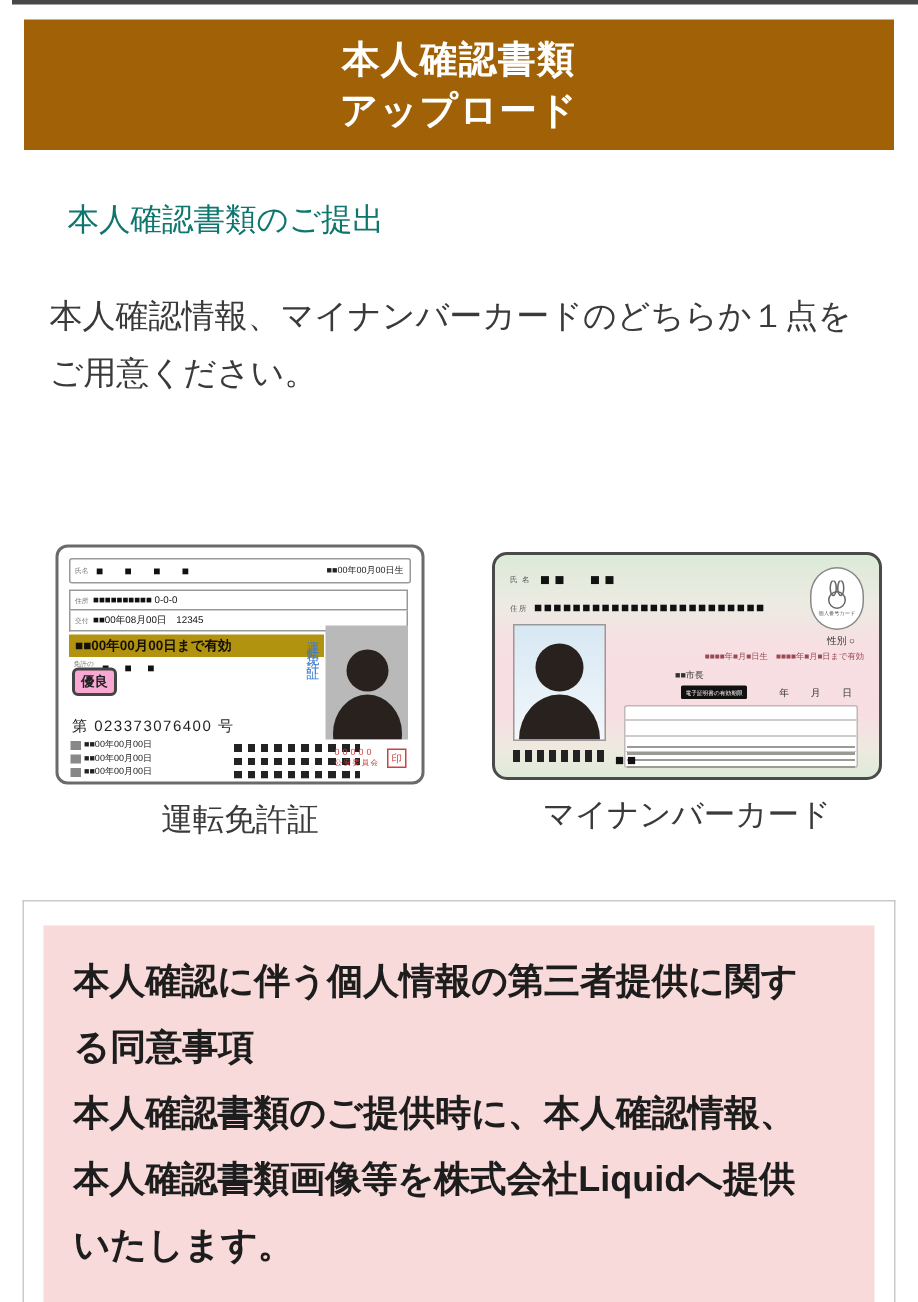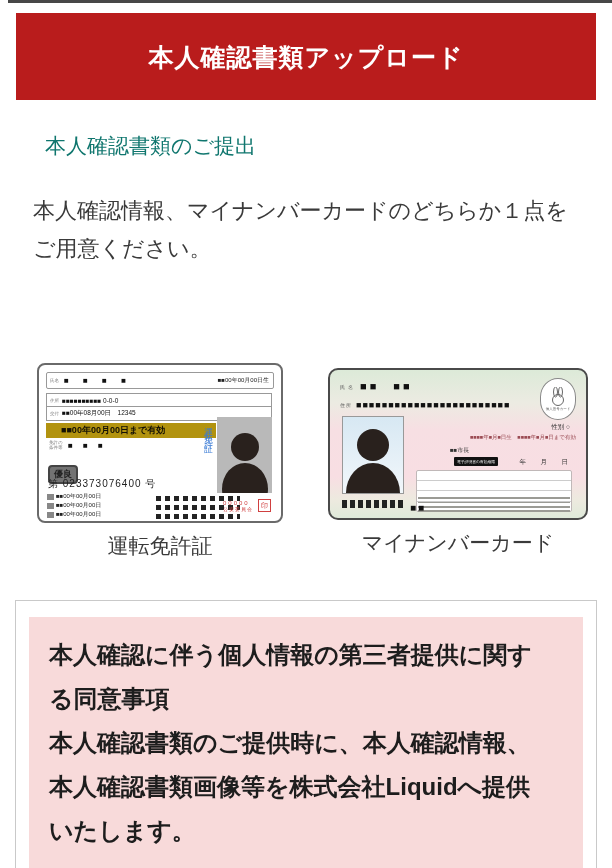--- a/index.html
+++ b/index.html
@@ -5,21 +5,21 @@
   * { margin:0; padding:0; box-sizing:border-box; }
   html,body { width:612px; height:868px; overflow:hidden; background:#fff;
               font-family:"Liberation Sans", sans-serif; color:#3a3a3a; }
   .page { position:relative; width:612px; height:868px; background:#fff; }
 
   
   .top-line { position:absolute; top:0; left:8px; right:0; height:3px; background:#474747; }
 
   
   .banner { position:absolute; top:13px; left:16px; width:580px; height:87px;
-            background:#b91c1c; display:flex; flex-direction:row; justify-content:center;
+            background:#a16207; display:flex; flex-direction:column; justify-content:center;
             align-items:center; }
   .banner div { color:#fff; font-size:25px; font-weight:bold; line-height:34px; letter-spacing:1px; }
 
   
   .section-label { position:absolute; top:132px; left:45px; font-size:21px; color:#0f766e; }
   .para { position:absolute; left:33px; width:557px; font-size:22px; line-height:38px; color:#3a3a3a; }
   .para1 { top:192px; }
   .para2 { top:262px; }
 
   
@@ -37,26 +37,26 @@
             border:1px solid #999; border-radius:2px; display:flex; align-items:center; }
   .ln-sq { font-size:8px; letter-spacing:6px; color:#111; margin-left:2px; }
   .ln-birth { margin-left:auto; margin-right:4px; font-size:6px; color:#222; }
   .l-addr { position:absolute; top:28px; left:7px; right:9px; height:14px;
             border:1px solid #999; display:flex; align-items:center; font-size:6.5px; color:#111; }
   .l-issue { position:absolute; top:42px; left:7px; right:9px; height:14px;
              border:1px solid #999; border-top:none; display:flex; align-items:center;
              font-size:6.5px; color:#111; }
   .l-gold { position:absolute; top:58px; left:7px; width:170px; height:15px;
             background:#b2930f; color:#141104; font-size:9px; font-weight:bold;
-            line-height:15px; padding-left:15px; white-space:nowrap; overflow:hidden; }
+            line-height:15px; padding-left:4px; white-space:nowrap; overflow:hidden; }
   .l-cond { position:absolute; top:76px; left:7px; display:flex; align-items:center; }
   .l-cond .tag { width:16px; line-height:4.5px; }
   .l-cond-v { font-size:8px; letter-spacing:4px; color:#111; }
-  .l-badge { position:absolute; top:100px; left:9px; border:2px solid #444; border-radius:4px;
-             font-size:9px; font-weight:bold; color:#222; padding:1px 4px; background:#737373; }
+  .l-badge { position:absolute; top:80px; left:9px; border:2px solid #444; border-radius:4px;
+             font-size:9px; font-weight:bold; color:#222; padding:1px 4px; background:#f9a8d4; }
   .l-num { position:absolute; top:112px; left:9px; font-size:10px; letter-spacing:1px; color:#222;
            white-space:nowrap; }
   .l-dates { position:absolute; top:127px; left:8px; }
   .l-dates .dr { display:flex; align-items:center; height:9px; }
   .l-dates .dtag { width:7px; height:6px; background:#888; margin-right:2px; flex:none; }
   .l-dates .dv { font-size:6px; color:#222; white-space:nowrap; }
   .l-grid { position:absolute; top:127px; left:117px; width:84px; height:27px;
             background-image:
               repeating-linear-gradient(0deg, transparent 0 5px, #fff 5px 9px),
               repeating-linear-gradient(90deg, #232323 0 5px, #fff 5px 9px); }

